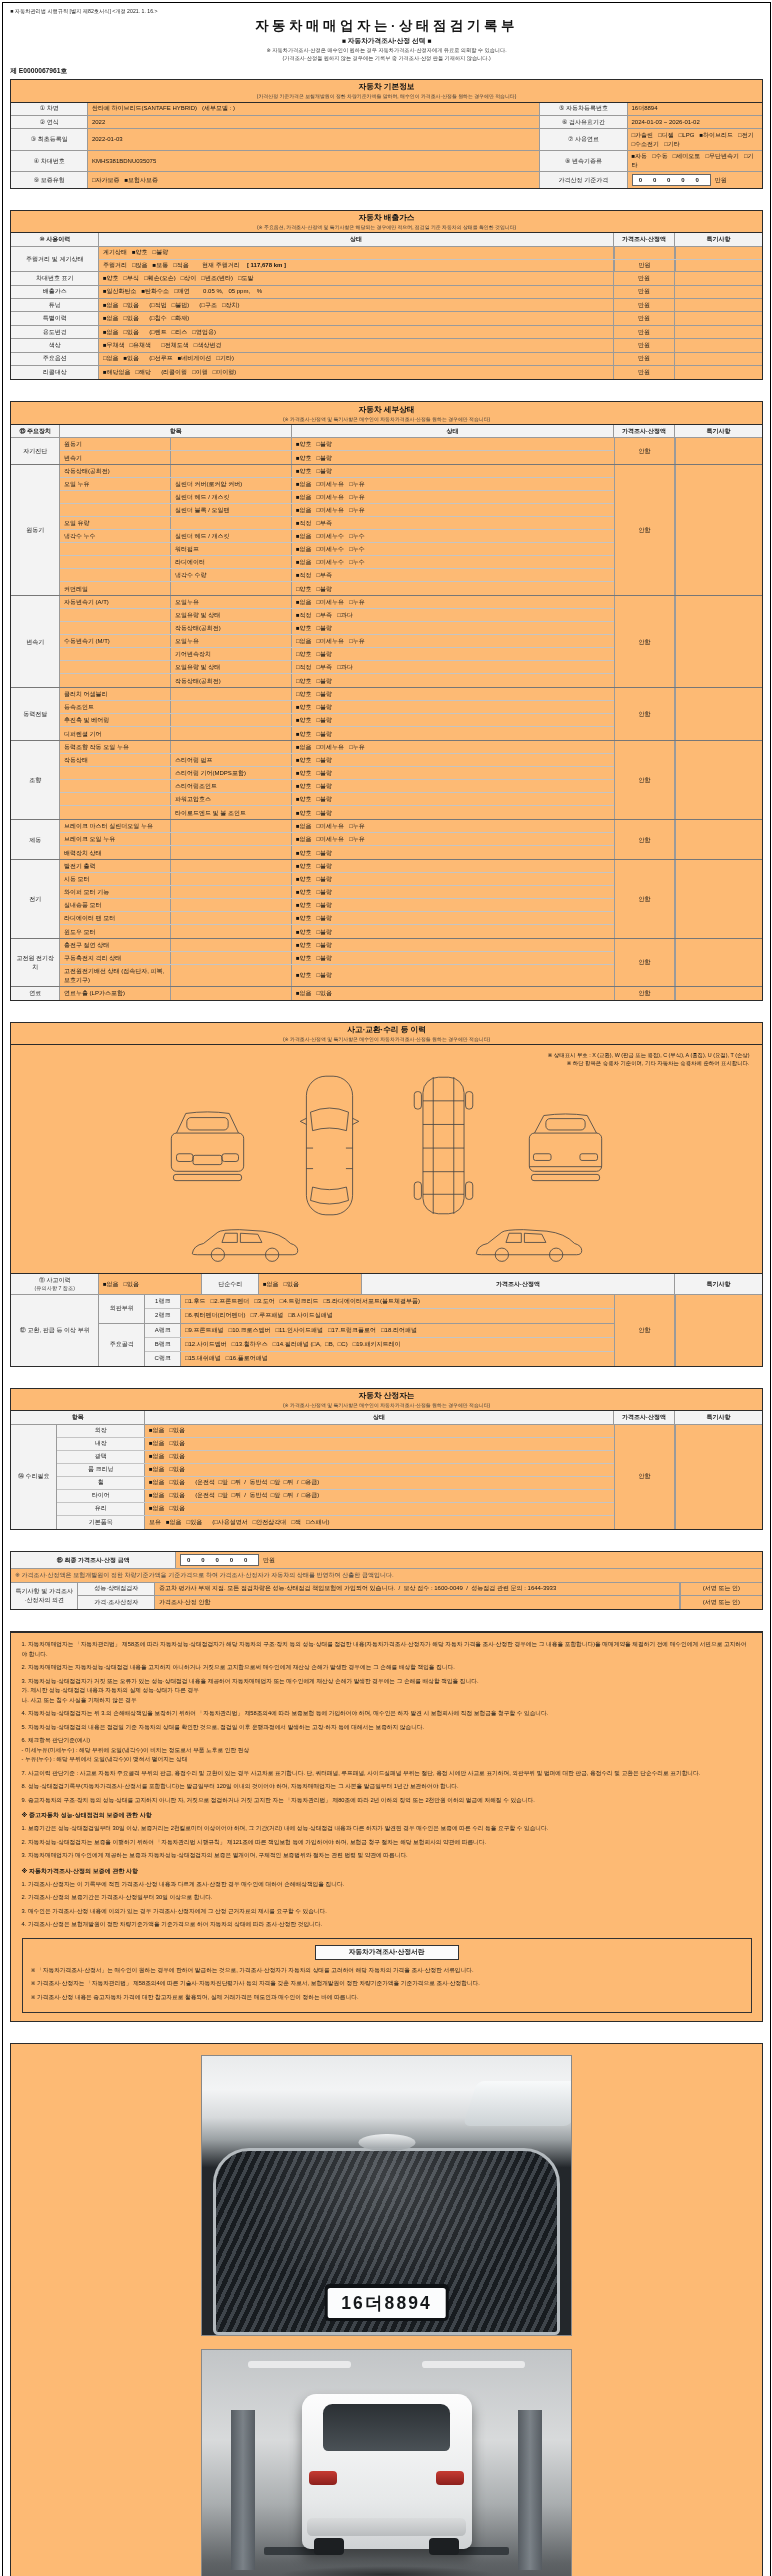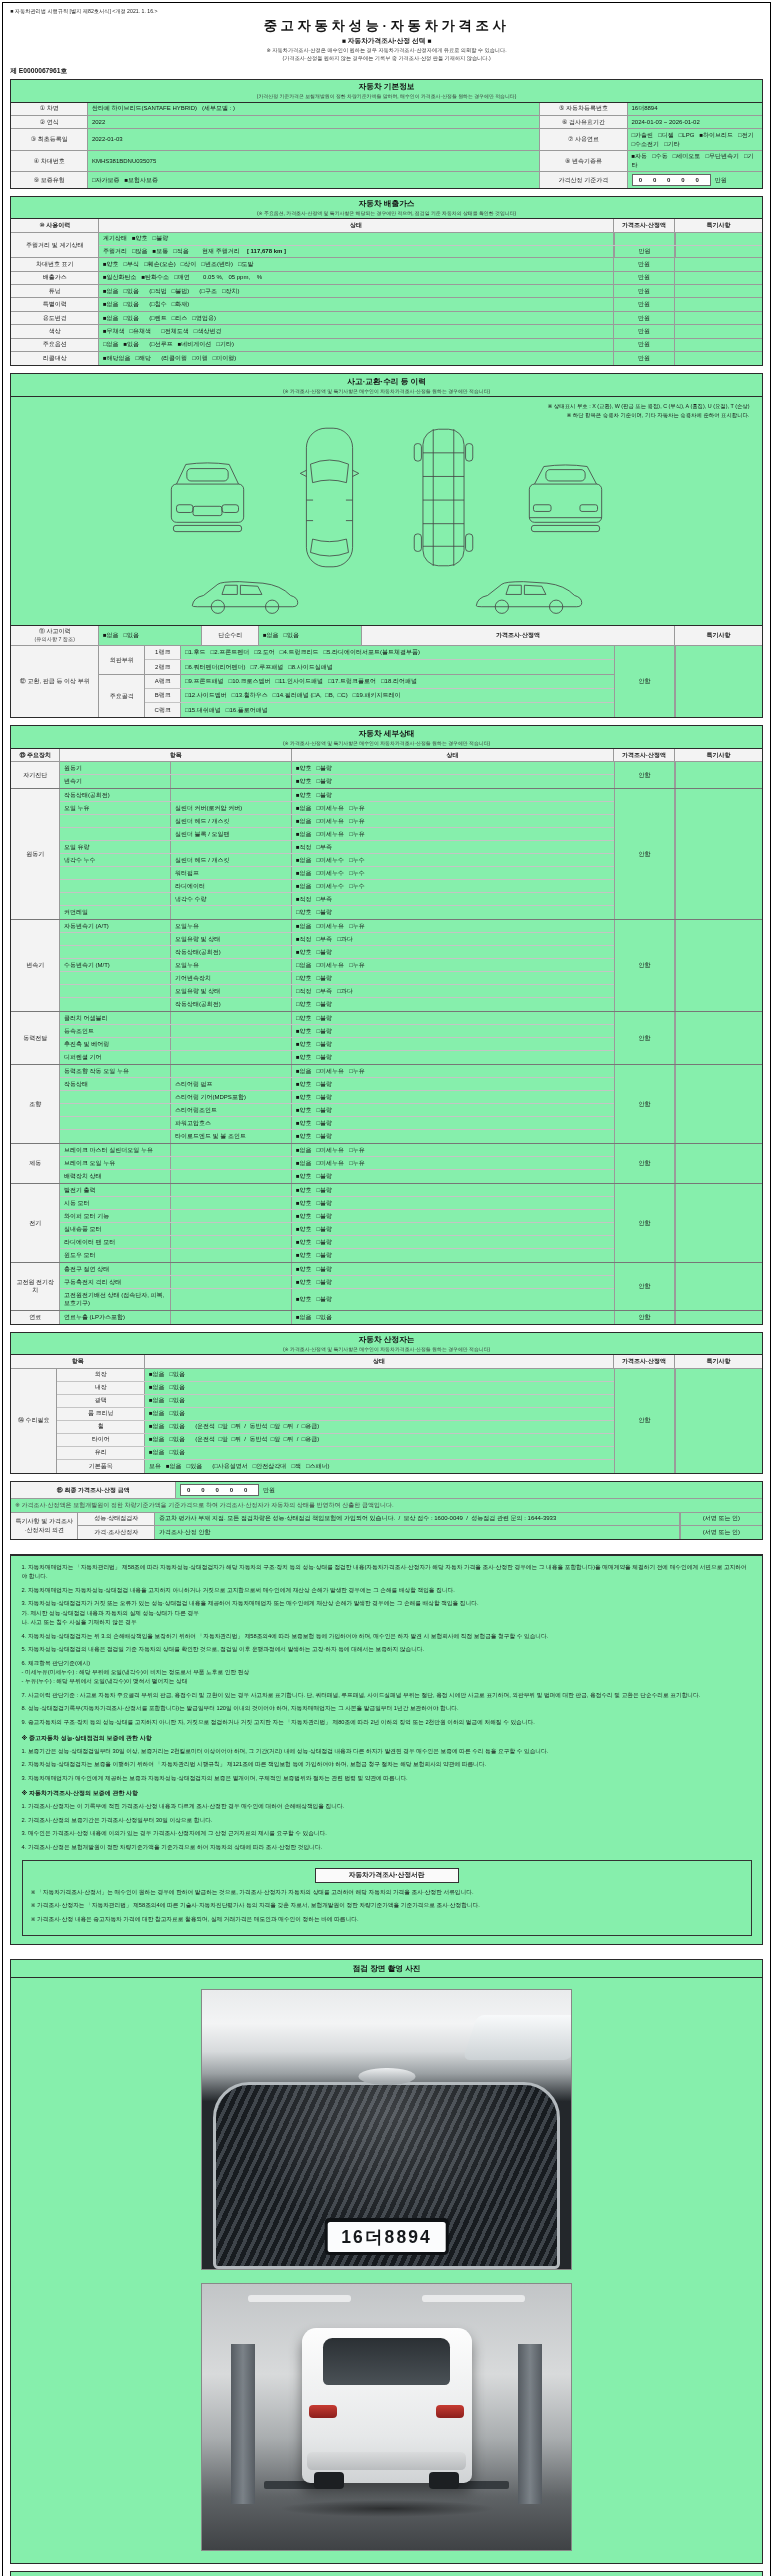--- a/index.html
+++ b/index.html
@@ -6,21 +6,21 @@
 html,body{background:#fff}
 body{width:773px;font-family:"Liberation Sans","DejaVu Sans",sans-serif;color:#151515}
 .page{width:769px;min-height:2571px;margin:2.1px;border:0.8px solid #000;padding:5.2px 7.2px;background:#fff}
 .tiny{font-size:5.2px;color:#222;line-height:1.5}
 .tiny2{font-size:5.2px;color:#444}
 .hdr{text-align:center;margin-top:1px}
 .hdr h1{font-size:13.4px;letter-spacing:3.6px;font-weight:bold}
 .hdr .sub{font-size:6.7px;font-weight:bold;margin-top:1.5px}
 .hdr .n{font-size:5.2px;margin-top:1px;color:#333}
 .docno{font-size:6.7px;font-weight:bold;margin:5.2px 0 3.1px}
-.sec{border:0.8px solid #2b2b2b;margin-bottom:7px;background:#86efac}
+.sec{border:0.8px solid #2b2b2b;margin-bottom:21px;background:#fdba74}
 .st{font-size:7.7px;font-weight:bold;text-align:center;padding:2.6px 0 0.5px}
 .sn{font-size:4.9px;text-align:center;color:#333;padding:0.5px 0 2.1px;border-bottom:0.5px solid #2b2b2b}
 .r{display:flex;border-bottom:0.5px solid #9a9a9a;min-height:13.4px}
 .c{padding:1.5px 3.6px;border-right:0.5px solid #9a9a9a;display:flex;align-items:center;font-size:6px;white-space:pre-wrap;line-height:1.45}
 .c:last-child{border-right:none}
 .lab{background:#f3f3f3;justify-content:center;text-align:center}
 .b{font-weight:bold}
 .ctr{justify-content:center;text-align:center}
 .blft{border-left:0.5px solid #9a9a9a}
 .fx{flex:1}
@@ -67,21 +67,21 @@
 svg{display:block}
 </style>
 </head>
 <body>
 
 <div class="page">
 
   <div class="tiny">■ 자동차관리법 시행규칙 [별지 제82호서식] &lt;개정 2021. 1. 16.&gt;</div>
 
   <div class="hdr">
-    <h1>중고자동차성능·자동차가격조사</h1>
+    <h1>자동차매매업자는·상태점검기록부</h1>
     <div class="sub">■ 자동차가격조사·산정 선택 ■</div>
     <div class="n">※ 자동차가격조사·산정은 매수인이 원하는 경우 자동차가격조사·산정자에게 유료로 의뢰할 수 있습니다.</div>
     <div class="n">(가격조사·산정을 원하지 않는 경우에는 기록부 중 가격조사·산정 란을 기재하지 않습니다.)</div>
   </div>
 
   <div class="docno">제 E0000067961호</div>
 
   <div class="sec">
     <div class="st">자동차 기본정보</div>
     <div class="sn">(가격산정 기준가격은 보험개발원이 정한 차량기준가액을 말하며, 매수인이 가격조사·산정을 원하는 경우에만 적습니다)</div>
@@ -198,20 +198,347 @@
           <div class="c w168"></div>
         </div>
 
         <div class="r">
           <div class="c lab w170">리콜대상</div>
           <div class="c fx">■해당없음   □해당      (리콜이행   □이행   □미이행)</div>
           <div class="c w118 ctr">만원</div>
           <div class="c w168"></div>
         </div>
       </div>
+  </div>
+
+  <div class="sec">
+    <div class="st">자동차 세부상태</div>
+    <div class="sn">(※ 가격조사·산정액 및 특기사항은 매수인이 자동차가격조사·산정을 원하는 경우에만 적습니다)</div>
+    <div class="r">
+      <div class="c lab w95 b">⑬ 주요장치</div>
+      <div class="c lab w450 b ctr">항목</div>
+      <div class="c lab fx b ctr">상태</div>
+      <div class="c lab w118 b">가격조사·산정액</div>
+      <div class="c lab w168 b">특기사항</div>
+    </div>
+
+    <div class="g">
+      <div class="c lab w95 ctr">자기진단</div>
+      <div class="fx grows" data-each="detail.groups.0.rows">
+        <div class="r dr">
+          <div class="c w215">원동기</div>
+          <div class="c w235"></div>
+          <div class="c fx">■양호   □불량</div>
+        </div>
+
+        <div class="r dr">
+          <div class="c w215">변속기</div>
+          <div class="c w235"></div>
+          <div class="c fx">■양호   □불량</div>
+        </div>
+      </div>
+      <div class="c w118 ctr blft">안함</div>
+      <div class="c w168 blft"></div>
+    </div>
+
+    <div class="g">
+      <div class="c lab w95 ctr">원동기</div>
+      <div class="fx grows" data-each="detail.groups.1.rows">
+        <div class="r dr">
+          <div class="c w215">작동상태(공회전)</div>
+          <div class="c w235"></div>
+          <div class="c fx">■양호   □불량</div>
+        </div>
+
+        <div class="r dr">
+          <div class="c w215">오일 누유</div>
+          <div class="c w235">실린더 커버(로커암 커버)</div>
+          <div class="c fx">■없음   □미세누유   □누유</div>
+        </div>
+
+        <div class="r dr">
+          <div class="c w215"></div>
+          <div class="c w235">실린더 헤드 / 개스킷</div>
+          <div class="c fx">■없음   □미세누유   □누유</div>
+        </div>
+
+        <div class="r dr">
+          <div class="c w215"></div>
+          <div class="c w235">실린더 블록 / 오일팬</div>
+          <div class="c fx">■없음   □미세누유   □누유</div>
+        </div>
+
+        <div class="r dr">
+          <div class="c w215">오일 유량</div>
+          <div class="c w235"></div>
+          <div class="c fx">■적정   □부족</div>
+        </div>
+
+        <div class="r dr">
+          <div class="c w215">냉각수 누수</div>
+          <div class="c w235">실린더 헤드 / 개스킷</div>
+          <div class="c fx">■없음   □미세누수   □누수</div>
+        </div>
+
+        <div class="r dr">
+          <div class="c w215"></div>
+          <div class="c w235">워터펌프</div>
+          <div class="c fx">■없음   □미세누수   □누수</div>
+        </div>
+
+        <div class="r dr">
+          <div class="c w215"></div>
+          <div class="c w235">라디에이터</div>
+          <div class="c fx">■없음   □미세누수   □누수</div>
+        </div>
+
+        <div class="r dr">
+          <div class="c w215"></div>
+          <div class="c w235">냉각수 수량</div>
+          <div class="c fx">■적정   □부족</div>
+        </div>
+
+        <div class="r dr">
+          <div class="c w215">커먼레일</div>
+          <div class="c w235"></div>
+          <div class="c fx">□양호   □불량</div>
+        </div>
+      </div>
+      <div class="c w118 ctr blft">안함</div>
+      <div class="c w168 blft"></div>
+    </div>
+
+    <div class="g">
+      <div class="c lab w95 ctr">변속기</div>
+      <div class="fx grows" data-each="detail.groups.2.rows">
+        <div class="r dr">
+          <div class="c w215">자동변속기 (A/T)</div>
+          <div class="c w235">오일누유</div>
+          <div class="c fx">■없음   □미세누유   □누유</div>
+        </div>
+
+        <div class="r dr">
+          <div class="c w215"></div>
+          <div class="c w235">오일유량 및 상태</div>
+          <div class="c fx">■적정   □부족   □과다</div>
+        </div>
+
+        <div class="r dr">
+          <div class="c w215"></div>
+          <div class="c w235">작동상태(공회전)</div>
+          <div class="c fx">■양호   □불량</div>
+        </div>
+
+        <div class="r dr">
+          <div class="c w215">수동변속기 (M/T)</div>
+          <div class="c w235">오일누유</div>
+          <div class="c fx">□없음   □미세누유   □누유</div>
+        </div>
+
+        <div class="r dr">
+          <div class="c w215"></div>
+          <div class="c w235">기어변속장치</div>
+          <div class="c fx">□양호   □불량</div>
+        </div>
+
+        <div class="r dr">
+          <div class="c w215"></div>
+          <div class="c w235">오일유량 및 상태</div>
+          <div class="c fx">□적정   □부족   □과다</div>
+        </div>
+
+        <div class="r dr">
+          <div class="c w215"></div>
+          <div class="c w235">작동상태(공회전)</div>
+          <div class="c fx">□양호   □불량</div>
+        </div>
+      </div>
+      <div class="c w118 ctr blft">안함</div>
+      <div class="c w168 blft"></div>
+    </div>
+
+    <div class="g">
+      <div class="c lab w95 ctr">동력전달</div>
+      <div class="fx grows" data-each="detail.groups.3.rows">
+        <div class="r dr">
+          <div class="c w215">클러치 어셈블리</div>
+          <div class="c w235"></div>
+          <div class="c fx">□양호   □불량</div>
+        </div>
+
+        <div class="r dr">
+          <div class="c w215">등속조인트</div>
+          <div class="c w235"></div>
+          <div class="c fx">■양호   □불량</div>
+        </div>
+
+        <div class="r dr">
+          <div class="c w215">추진축 및 베어링</div>
+          <div class="c w235"></div>
+          <div class="c fx">■양호   □불량</div>
+        </div>
+
+        <div class="r dr">
+          <div class="c w215">디퍼렌셜 기어</div>
+          <div class="c w235"></div>
+          <div class="c fx">■양호   □불량</div>
+        </div>
+      </div>
+      <div class="c w118 ctr blft">안함</div>
+      <div class="c w168 blft"></div>
+    </div>
+
+    <div class="g">
+      <div class="c lab w95 ctr">조향</div>
+      <div class="fx grows" data-each="detail.groups.4.rows">
+        <div class="r dr">
+          <div class="c w215">동력조향 작동 오일 누유</div>
+          <div class="c w235"></div>
+          <div class="c fx">■없음   □미세누유   □누유</div>
+        </div>
+
+        <div class="r dr">
+          <div class="c w215">작동상태</div>
+          <div class="c w235">스티어링 펌프</div>
+          <div class="c fx">■양호   □불량</div>
+        </div>
+
+        <div class="r dr">
+          <div class="c w215"></div>
+          <div class="c w235">스티어링 기어(MDPS포함)</div>
+          <div class="c fx">■양호   □불량</div>
+        </div>
+
+        <div class="r dr">
+          <div class="c w215"></div>
+          <div class="c w235">스티어링조인트</div>
+          <div class="c fx">■양호   □불량</div>
+        </div>
+
+        <div class="r dr">
+          <div class="c w215"></div>
+          <div class="c w235">파워고압호스</div>
+          <div class="c fx">■양호   □불량</div>
+        </div>
+
+        <div class="r dr">
+          <div class="c w215"></div>
+          <div class="c w235">타이로드엔드 및 볼 조인트</div>
+          <div class="c fx">■양호   □불량</div>
+        </div>
+      </div>
+      <div class="c w118 ctr blft">안함</div>
+      <div class="c w168 blft"></div>
+    </div>
+
+    <div class="g">
+      <div class="c lab w95 ctr">제동</div>
+      <div class="fx grows" data-each="detail.groups.5.rows">
+        <div class="r dr">
+          <div class="c w215">브레이크 마스터 실린더오일 누유</div>
+          <div class="c w235"></div>
+          <div class="c fx">■없음   □미세누유   □누유</div>
+        </div>
+
+        <div class="r dr">
+          <div class="c w215">브레이크 오일 누유</div>
+          <div class="c w235"></div>
+          <div class="c fx">■없음   □미세누유   □누유</div>
+        </div>
+
+        <div class="r dr">
+          <div class="c w215">배력장치 상태</div>
+          <div class="c w235"></div>
+          <div class="c fx">■양호   □불량</div>
+        </div>
+      </div>
+      <div class="c w118 ctr blft">안함</div>
+      <div class="c w168 blft"></div>
+    </div>
+
+    <div class="g">
+      <div class="c lab w95 ctr">전기</div>
+      <div class="fx grows" data-each="detail.groups.6.rows">
+        <div class="r dr">
+          <div class="c w215">발전기 출력</div>
+          <div class="c w235"></div>
+          <div class="c fx">■양호   □불량</div>
+        </div>
+
+        <div class="r dr">
+          <div class="c w215">시동 모터</div>
+          <div class="c w235"></div>
+          <div class="c fx">■양호   □불량</div>
+        </div>
+
+        <div class="r dr">
+          <div class="c w215">와이퍼 모터 기능</div>
+          <div class="c w235"></div>
+          <div class="c fx">■양호   □불량</div>
+        </div>
+
+        <div class="r dr">
+          <div class="c w215">실내송풍 모터</div>
+          <div class="c w235"></div>
+          <div class="c fx">■양호   □불량</div>
+        </div>
+
+        <div class="r dr">
+          <div class="c w215">라디에이터 팬 모터</div>
+          <div class="c w235"></div>
+          <div class="c fx">■양호   □불량</div>
+        </div>
+
+        <div class="r dr">
+          <div class="c w215">윈도우 모터</div>
+          <div class="c w235"></div>
+          <div class="c fx">■양호   □불량</div>
+        </div>
+      </div>
+      <div class="c w118 ctr blft">안함</div>
+      <div class="c w168 blft"></div>
+    </div>
+
+    <div class="g">
+      <div class="c lab w95 ctr">고전원 전기장치</div>
+      <div class="fx grows" data-each="detail.groups.7.rows">
+        <div class="r dr">
+          <div class="c w215">충전구 절연 상태</div>
+          <div class="c w235"></div>
+          <div class="c fx">■양호   □불량</div>
+        </div>
+
+        <div class="r dr">
+          <div class="c w215">구동축전지 격리 상태</div>
+          <div class="c w235"></div>
+          <div class="c fx">■양호   □불량</div>
+        </div>
+
+        <div class="r dr">
+          <div class="c w215">고전원전기배선 상태 (접속단자, 피복, 보호기구)</div>
+          <div class="c w235"></div>
+          <div class="c fx">■양호   □불량</div>
+        </div>
+      </div>
+      <div class="c w118 ctr blft">안함</div>
+      <div class="c w168 blft"></div>
+    </div>
+
+    <div class="g">
+      <div class="c lab w95 ctr">연료</div>
+      <div class="fx grows" data-each="detail.groups.8.rows">
+        <div class="r dr">
+          <div class="c w215">연료누출 (LP가스포함)</div>
+          <div class="c w235"></div>
+          <div class="c fx">■없음   □있음</div>
+        </div>
+      </div>
+      <div class="c w118 ctr blft">안함</div>
+      <div class="c w168 blft"></div>
+    </div>
   </div>
 
   <div class="sec">
     <div class="st">사고·교환·수리 등 이력</div>
     <div class="sn">(※ 가격조사·산정액 및 특기사항은 매수인이 자동차가격조사·산정을 원하는 경우에만 적습니다)</div>
 
     <div class="diagband">
       <div class="legend">
         <div>※ 상태표시 부호 :  X (교환),  W (판금 또는 용접),  C (부식),  A (흠집),  U (요철),  T (손상)</div>
         <div>※ 하단 항목은 승용차 기준이며, 기타 자동차는 승용차에 준하여 표시합니다.</div>
@@ -336,347 +663,20 @@
             </div>
           </div>
         </div>
       </div>
       <div class="c w118 ctr blft">안함</div>
       <div class="c w168 blft"></div>
     </div>
   </div>
 
   <div class="sec">
-    <div class="st">자동차 세부상태</div>
-    <div class="sn">(※ 가격조사·산정액 및 특기사항은 매수인이 자동차가격조사·산정을 원하는 경우에만 적습니다)</div>
-    <div class="r">
-      <div class="c lab w95 b">⑬ 주요장치</div>
-      <div class="c lab w450 b ctr">항목</div>
-      <div class="c lab fx b ctr">상태</div>
-      <div class="c lab w118 b">가격조사·산정액</div>
-      <div class="c lab w168 b">특기사항</div>
-    </div>
-
-    <div class="g">
-      <div class="c lab w95 ctr">자기진단</div>
-      <div class="fx grows" data-each="detail.groups.0.rows">
-        <div class="r dr">
-          <div class="c w215">원동기</div>
-          <div class="c w235"></div>
-          <div class="c fx">■양호   □불량</div>
-        </div>
-
-        <div class="r dr">
-          <div class="c w215">변속기</div>
-          <div class="c w235"></div>
-          <div class="c fx">■양호   □불량</div>
-        </div>
-      </div>
-      <div class="c w118 ctr blft">안함</div>
-      <div class="c w168 blft"></div>
-    </div>
-
-    <div class="g">
-      <div class="c lab w95 ctr">원동기</div>
-      <div class="fx grows" data-each="detail.groups.1.rows">
-        <div class="r dr">
-          <div class="c w215">작동상태(공회전)</div>
-          <div class="c w235"></div>
-          <div class="c fx">■양호   □불량</div>
-        </div>
-
-        <div class="r dr">
-          <div class="c w215">오일 누유</div>
-          <div class="c w235">실린더 커버(로커암 커버)</div>
-          <div class="c fx">■없음   □미세누유   □누유</div>
-        </div>
-
-        <div class="r dr">
-          <div class="c w215"></div>
-          <div class="c w235">실린더 헤드 / 개스킷</div>
-          <div class="c fx">■없음   □미세누유   □누유</div>
-        </div>
-
-        <div class="r dr">
-          <div class="c w215"></div>
-          <div class="c w235">실린더 블록 / 오일팬</div>
-          <div class="c fx">■없음   □미세누유   □누유</div>
-        </div>
-
-        <div class="r dr">
-          <div class="c w215">오일 유량</div>
-          <div class="c w235"></div>
-          <div class="c fx">■적정   □부족</div>
-        </div>
-
-        <div class="r dr">
-          <div class="c w215">냉각수 누수</div>
-          <div class="c w235">실린더 헤드 / 개스킷</div>
-          <div class="c fx">■없음   □미세누수   □누수</div>
-        </div>
-
-        <div class="r dr">
-          <div class="c w215"></div>
-          <div class="c w235">워터펌프</div>
-          <div class="c fx">■없음   □미세누수   □누수</div>
-        </div>
-
-        <div class="r dr">
-          <div class="c w215"></div>
-          <div class="c w235">라디에이터</div>
-          <div class="c fx">■없음   □미세누수   □누수</div>
-        </div>
-
-        <div class="r dr">
-          <div class="c w215"></div>
-          <div class="c w235">냉각수 수량</div>
-          <div class="c fx">■적정   □부족</div>
-        </div>
-
-        <div class="r dr">
-          <div class="c w215">커먼레일</div>
-          <div class="c w235"></div>
-          <div class="c fx">□양호   □불량</div>
-        </div>
-      </div>
-      <div class="c w118 ctr blft">안함</div>
-      <div class="c w168 blft"></div>
-    </div>
-
-    <div class="g">
-      <div class="c lab w95 ctr">변속기</div>
-      <div class="fx grows" data-each="detail.groups.2.rows">
-        <div class="r dr">
-          <div class="c w215">자동변속기 (A/T)</div>
-          <div class="c w235">오일누유</div>
-          <div class="c fx">■없음   □미세누유   □누유</div>
-        </div>
-
-        <div class="r dr">
-          <div class="c w215"></div>
-          <div class="c w235">오일유량 및 상태</div>
-          <div class="c fx">■적정   □부족   □과다</div>
-        </div>
-
-        <div class="r dr">
-          <div class="c w215"></div>
-          <div class="c w235">작동상태(공회전)</div>
-          <div class="c fx">■양호   □불량</div>
-        </div>
-
-        <div class="r dr">
-          <div class="c w215">수동변속기 (M/T)</div>
-          <div class="c w235">오일누유</div>
-          <div class="c fx">□없음   □미세누유   □누유</div>
-        </div>
-
-        <div class="r dr">
-          <div class="c w215"></div>
-          <div class="c w235">기어변속장치</div>
-          <div class="c fx">□양호   □불량</div>
-        </div>
-
-        <div class="r dr">
-          <div class="c w215"></div>
-          <div class="c w235">오일유량 및 상태</div>
-          <div class="c fx">□적정   □부족   □과다</div>
-        </div>
-
-        <div class="r dr">
-          <div class="c w215"></div>
-          <div class="c w235">작동상태(공회전)</div>
-          <div class="c fx">□양호   □불량</div>
-        </div>
-      </div>
-      <div class="c w118 ctr blft">안함</div>
-      <div class="c w168 blft"></div>
-    </div>
-
-    <div class="g">
-      <div class="c lab w95 ctr">동력전달</div>
-      <div class="fx grows" data-each="detail.groups.3.rows">
-        <div class="r dr">
-          <div class="c w215">클러치 어셈블리</div>
-          <div class="c w235"></div>
-          <div class="c fx">□양호   □불량</div>
-        </div>
-
-        <div class="r dr">
-          <div class="c w215">등속조인트</div>
-          <div class="c w235"></div>
-          <div class="c fx">■양호   □불량</div>
-        </div>
-
-        <div class="r dr">
-          <div class="c w215">추진축 및 베어링</div>
-          <div class="c w235"></div>
-          <div class="c fx">■양호   □불량</div>
-        </div>
-
-        <div class="r dr">
-          <div class="c w215">디퍼렌셜 기어</div>
-          <div class="c w235"></div>
-          <div class="c fx">■양호   □불량</div>
-        </div>
-      </div>
-      <div class="c w118 ctr blft">안함</div>
-      <div class="c w168 blft"></div>
-    </div>
-
-    <div class="g">
-      <div class="c lab w95 ctr">조향</div>
-      <div class="fx grows" data-each="detail.groups.4.rows">
-        <div class="r dr">
-          <div class="c w215">동력조향 작동 오일 누유</div>
-          <div class="c w235"></div>
-          <div class="c fx">■없음   □미세누유   □누유</div>
-        </div>
-
-        <div class="r dr">
-          <div class="c w215">작동상태</div>
-          <div class="c w235">스티어링 펌프</div>
-          <div class="c fx">■양호   □불량</div>
-        </div>
-
-        <div class="r dr">
-          <div class="c w215"></div>
-          <div class="c w235">스티어링 기어(MDPS포함)</div>
-          <div class="c fx">■양호   □불량</div>
-        </div>
-
-        <div class="r dr">
-          <div class="c w215"></div>
-          <div class="c w235">스티어링조인트</div>
-          <div class="c fx">■양호   □불량</div>
-        </div>
-
-        <div class="r dr">
-          <div class="c w215"></div>
-          <div class="c w235">파워고압호스</div>
-          <div class="c fx">■양호   □불량</div>
-        </div>
-
-        <div class="r dr">
-          <div class="c w215"></div>
-          <div class="c w235">타이로드엔드 및 볼 조인트</div>
-          <div class="c fx">■양호   □불량</div>
-        </div>
-      </div>
-      <div class="c w118 ctr blft">안함</div>
-      <div class="c w168 blft"></div>
-    </div>
-
-    <div class="g">
-      <div class="c lab w95 ctr">제동</div>
-      <div class="fx grows" data-each="detail.groups.5.rows">
-        <div class="r dr">
-          <div class="c w215">브레이크 마스터 실린더오일 누유</div>
-          <div class="c w235"></div>
-          <div class="c fx">■없음   □미세누유   □누유</div>
-        </div>
-
-        <div class="r dr">
-          <div class="c w215">브레이크 오일 누유</div>
-          <div class="c w235"></div>
-          <div class="c fx">■없음   □미세누유   □누유</div>
-        </div>
-
-        <div class="r dr">
-          <div class="c w215">배력장치 상태</div>
-          <div class="c w235"></div>
-          <div class="c fx">■양호   □불량</div>
-        </div>
-      </div>
-      <div class="c w118 ctr blft">안함</div>
-      <div class="c w168 blft"></div>
-    </div>
-
-    <div class="g">
-      <div class="c lab w95 ctr">전기</div>
-      <div class="fx grows" data-each="detail.groups.6.rows">
-        <div class="r dr">
-          <div class="c w215">발전기 출력</div>
-          <div class="c w235"></div>
-          <div class="c fx">■양호   □불량</div>
-        </div>
-
-        <div class="r dr">
-          <div class="c w215">시동 모터</div>
-          <div class="c w235"></div>
-          <div class="c fx">■양호   □불량</div>
-        </div>
-
-        <div class="r dr">
-          <div class="c w215">와이퍼 모터 기능</div>
-          <div class="c w235"></div>
-          <div class="c fx">■양호   □불량</div>
-        </div>
-
-        <div class="r dr">
-          <div class="c w215">실내송풍 모터</div>
-          <div class="c w235"></div>
-          <div class="c fx">■양호   □불량</div>
-        </div>
-
-        <div class="r dr">
-          <div class="c w215">라디에이터 팬 모터</div>
-          <div class="c w235"></div>
-          <div class="c fx">■양호   □불량</div>
-        </div>
-
-        <div class="r dr">
-          <div class="c w215">윈도우 모터</div>
-          <div class="c w235"></div>
-          <div class="c fx">■양호   □불량</div>
-        </div>
-      </div>
-      <div class="c w118 ctr blft">안함</div>
-      <div class="c w168 blft"></div>
-    </div>
-
-    <div class="g">
-      <div class="c lab w95 ctr">고전원 전기장치</div>
-      <div class="fx grows" data-each="detail.groups.7.rows">
-        <div class="r dr">
-          <div class="c w215">충전구 절연 상태</div>
-          <div class="c w235"></div>
-          <div class="c fx">■양호   □불량</div>
-        </div>
-
-        <div class="r dr">
-          <div class="c w215">구동축전지 격리 상태</div>
-          <div class="c w235"></div>
-          <div class="c fx">■양호   □불량</div>
-        </div>
-
-        <div class="r dr">
-          <div class="c w215">고전원전기배선 상태 (접속단자, 피복, 보호기구)</div>
-          <div class="c w235"></div>
-          <div class="c fx">■양호   □불량</div>
-        </div>
-      </div>
-      <div class="c w118 ctr blft">안함</div>
-      <div class="c w168 blft"></div>
-    </div>
-
-    <div class="g">
-      <div class="c lab w95 ctr">연료</div>
-      <div class="fx grows" data-each="detail.groups.8.rows">
-        <div class="r dr">
-          <div class="c w215">연료누출 (LP가스포함)</div>
-          <div class="c w235"></div>
-          <div class="c fx">■없음   □있음</div>
-        </div>
-      </div>
-      <div class="c w118 ctr blft">안함</div>
-      <div class="c w168 blft"></div>
-    </div>
-  </div>
-
-  <div class="sec">
     <div class="st">자동차 산정자는</div>
     <div class="sn">(※ 가격조사·산정액 및 특기사항은 매수인이 자동차가격조사·산정을 원하는 경우에만 적습니다)</div>
     <div class="r">
       <div class="c lab w260 b ctr">항목</div>
       <div class="c lab fx b ctr">상태</div>
       <div class="c lab w118 b">가격조사·산정액</div>
       <div class="c lab w168 b">특기사항</div>
     </div>
     <div style="display:flex">
       <div class="c lab w90 ctr">⑭ 수리필요</div>
@@ -793,21 +793,20 @@
 
         <div class="ni">※ 「자동차가격조사·산정서」는 매수인이 원하는 경우에 한하여 발급하는 것으로, 가격조사·산정자가 자동차의 상태를 고려하여 해당 자동차의 가격을 조사·산정한 서류입니다.</div>
             <div class="ni">※ 가격조사·산정자는 「자동차관리법」 제58조의4에 따른 기술사·자동차진단평가사 등의 자격을 갖춘 자로서, 보험개발원이 정한 차량기준가액을 기준가격으로 조사·산정합니다.</div>
             <div class="ni">※ 가격조사·산정 내용은 중고자동차 가격에 대한 참고자료로 활용되며, 실제 거래가격은 매도인과 매수인이 정하는 바에 따릅니다.</div>
           </div>
       </div>
     </div>
   </div>
 
   <div class="sec" style="margin-top:14.4px">
-    <div class="st" style="padding:3.6px 0;border-bottom:0.5px solid #2b2b2b">점검 장면 촬영 사진</div>
     <div class="photo-wrap">
       <div class="ph ph1">
         <div class="headlight"></div>
         <div class="grille"></div>
         <div class="emblem"></div>
         <div class="plateframe">
           <div class="plate">16더8894</div>
         </div>
       </div>
       <div class="ph ph2">

